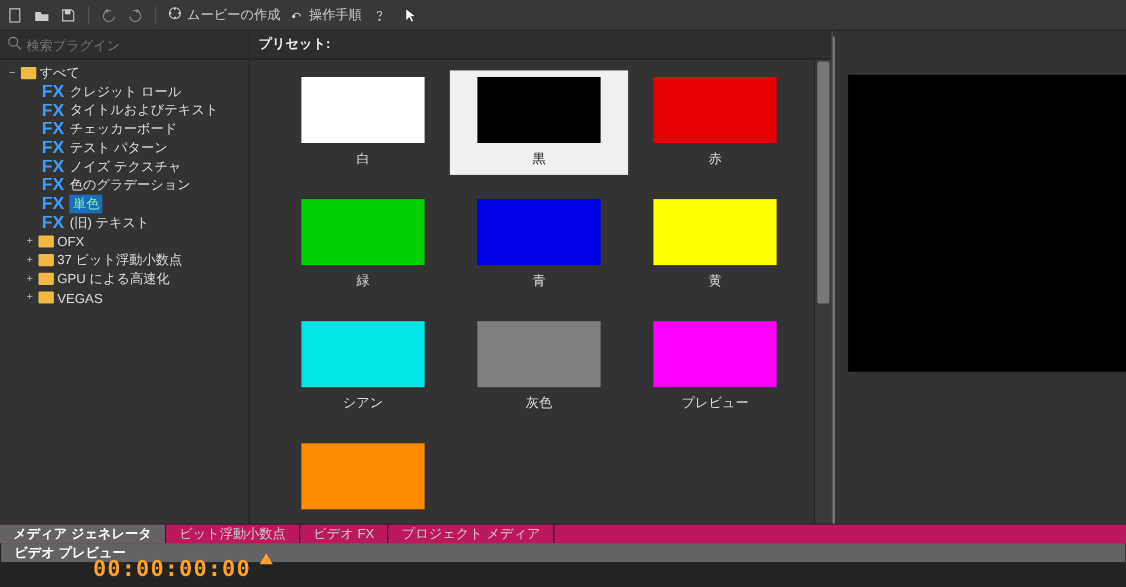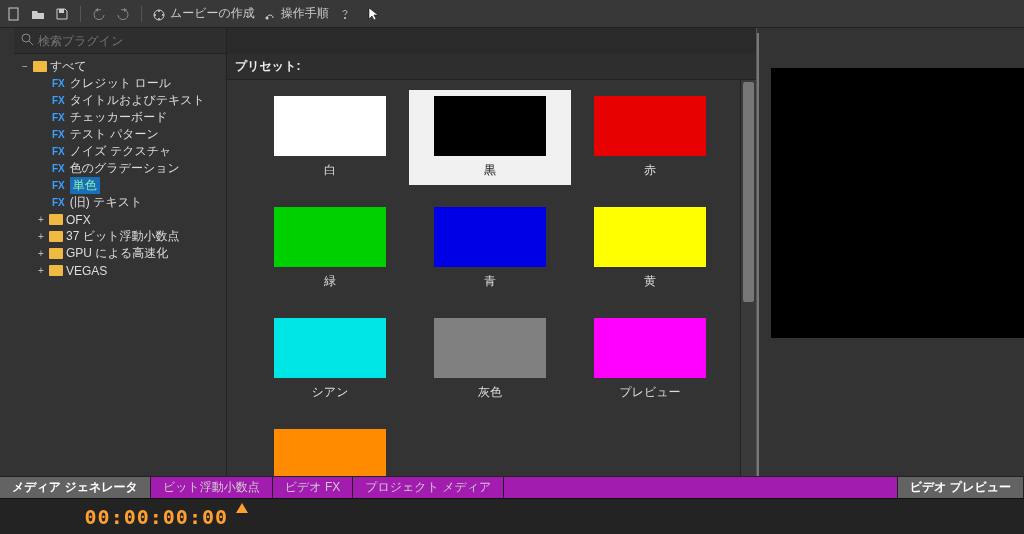--- a/index.html
+++ b/index.html
@@ -2,58 +2,58 @@
 <html><head>
 <meta charset="utf-8">
 <style>
   * { margin: 0; padding: 0; box-sizing: border-box; font-family: "Meiryo", "Yu Gothic", sans-serif; }
   body { background: #2a2a2a; color: #ddd; width: 1024px; height: 534px; overflow: hidden; font-size: 12px; }
 
   
   .toolbar { height: 28px; background: #383838; border-bottom: 1px solid #222; display: flex; align-items: center; padding: 0 6px; gap: 8px; }
   .tb-icon { width: 16px; height: 16px; display: flex; align-items: center; justify-content: center; color: #ccc; cursor: pointer; }
   .tb-sep { width: 1px; height: 16px; background: #555; margin: 0 2px; }
-  .tb-text { color: #ccc; font-size: 12px; cursor: pointer; display: flex; align-items: flex-end; gap: 4px; }
+  .tb-text { color: #ccc; font-size: 12px; cursor: pointer; display: flex; align-items: flex-start; gap: 4px; }
 
   
   .main { display: flex; height: 448px; }
 
   
-  .left-panel { width: 227px; background: #333; border-right: 1px solid #222; display: flex; flex-direction: column; padding-left: 14px; }
+  .left-panel { width: 227px; background: #333; border-right: 1px solid #222; display: flex; flex-direction: column; }
   .search-row { height: 26px; display: flex; align-items: center; padding: 0 6px; border-bottom: 1px solid #222; gap: 4px; background: #2e2e2e; }
   .search-row input { flex: 1; background: transparent; border: none; color: #aaa; font-size: 12px; outline: none; }
   .tree { flex: 1; padding: 4px 0; overflow: hidden; }
   .tree-row { display: flex; align-items: center; height: 17px; padding-left: 6px; gap: 3px; color: #ddd; cursor: pointer; white-space: nowrap; }
-  .tree-row .fx { color: #3aa0ff; font-weight: bold; font-size: 10px; margin-right: 2px; }
+  .tree-row .fx { color: #3aa0ff; font-weight: bold; font-size: 16px; margin-right: 2px; }
   .tree-row .folder { width: 14px; height: 11px; background: #f0b941; border-radius: 1px; }
   .tree-row.selected span.lbl { background: #1a6db8; color: #86efac; padding: 0 3px; }
   .tree-indent-1 { padding-left: 22px; }
   .tree-indent-2 { padding-left: 38px; }
   .expander { width: 10px; color:#bbb; font-size:10px; text-align:center; }
 
   
-  .center-panel { flex: 1; background: #333; position: relative; display: flex; flex-direction: column; margin-top: 26px; }
+  .center-panel { flex: 1; background: #333; position: relative; display: flex; flex-direction: column; }
   .preset-header { height: 26px; display: flex; align-items: center; padding: 0 8px; border-bottom: 1px solid #222; background: #2e2e2e; font-size: 12px; color: #eee; font-weight: bold; }
   .preset-scroll { flex: 1; overflow: hidden; position: relative; }
   .preset-grid { display: grid; grid-template-columns: repeat(3, 150px); gap: 28px 10px; padding: 16px 28px; }
   .swatch { display: flex; flex-direction: column; align-items: center; gap: 6px; cursor: pointer; }
   .swatch .thumb { width: 112px; height: 60px; }
   .swatch.sel { background: #f0f0f0; padding: 6px; margin: -6px; }
   .swatch.sel .cap { color: #222; }
   .swatch .cap { color: #ddd; font-size: 12px; }
   .vscroll { position: absolute; right: 0; top: 0; bottom: 0; width: 16px; background: #3a3a3a; border-left: 1px solid #222; }
   .vscroll .thumb-bar { position: absolute; left: 2px; right: 2px; top: 2px; height: 220px; background: #777; border-radius: 2px; }
 
   
   .right-panel { width: 268px; background: #333; border-left: 1px solid #555; position: relative; }
   .preview-box { position: absolute; top: 40px; left: 14px; right: 0; height: 270px; background: #000; }
   .preview-border-left { position: absolute; top: 5px; bottom: 0; left: 0; width: 2px; background: #777; }
 
   
-  .tabstrip { height: 22px; background: #a21caf; border-top: 1px solid #222; display: flex; align-items: stretch; }
+  .tabstrip { height: 22px; background: #be185d; border-top: 1px solid #222; display: flex; align-items: stretch; flex-direction: column; }
   .tab { padding: 0 12px; font-size: 12px; color: #ccc; display: flex; align-items: center; border-right: 1px solid #222; cursor: pointer; }
   .tab.active { background: #636363; color: #fff; font-weight: bold; }
   .tabstrip .spacer { flex: 1; }
   .tab.right { border-left: 1px solid #222; text-align: right; }
 
   
   .timeline { height: 36px; background: #232323; border-top: 1px solid #111; display: flex; align-items: center; font-weight: bold; }
   .timecode { width: 240px; text-align: right; padding-right: 12px; font-family: monospace; font-size: 20px; color: #ffa030; letter-spacing: 1px; }
   .playhead { width: 0; height: 0; border-left: 6px solid transparent; border-right: 6px solid transparent; border-bottom: 10px solid #ffa030; margin-left: -4px; align-self: flex-start; margin-top: 4px; }
 </style>

